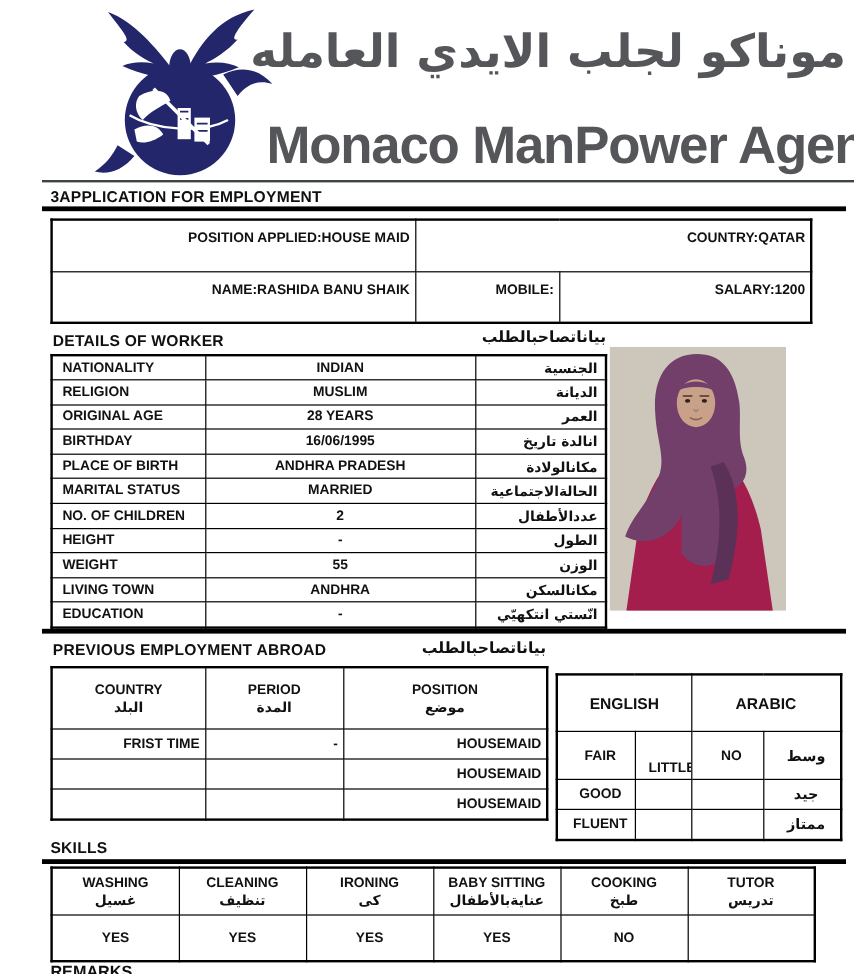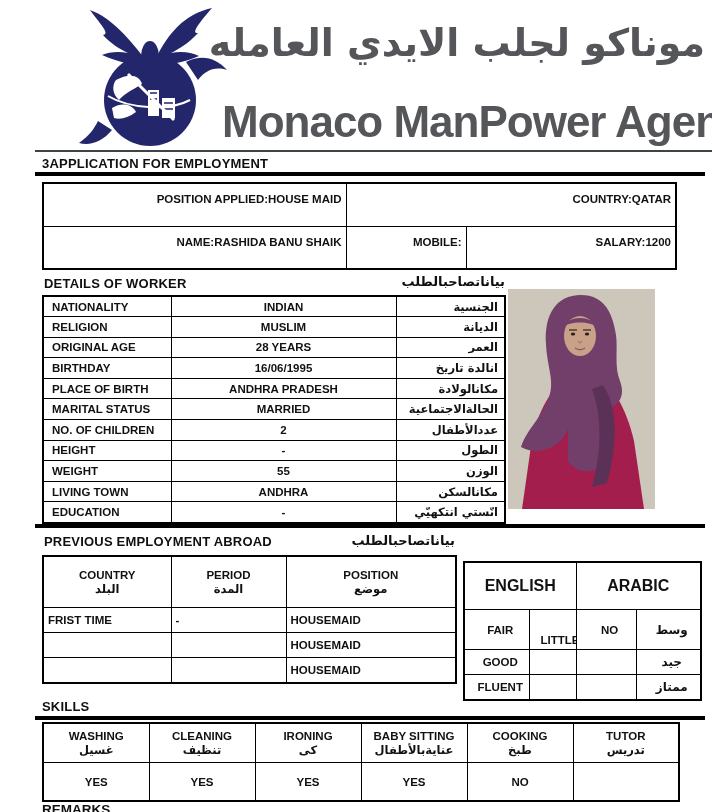--- a/index.html
+++ b/index.html
@@ -36,25 +36,25 @@
   
   .app-table td { vertical-align:top; padding:9px 4px 0 10px; text-align:right; font-size:11.5px; }
   .app-table tr { height:43px; }
   
   .details-table tr { height:20.6px; }
   .details-table td.lbl { text-align:left; padding-left:8px; }
   .details-table td.val { text-align:center; }
   .details-table td.ar  { text-align:right; padding-right:6px; font-family:"DejaVu Sans", sans-serif; direction:rtl; font-size:11.5px; }
   
   .emp-table th { height:50px; text-align:center; vertical-align:middle; }
-  .emp-table td { height:24px; text-align:left; }
+  .emp-table td { height:24px; text-align:right; }
   .two-line .en { display:block; font-size:11.5px; font-weight:600; }
   .two-line .arx { display:block; font-family:"DejaVu Sans", sans-serif; direction:rtl; font-size:11.5px; font-weight:600; margin-top:1px; }
   
-  .lang-table th { height:46px; text-align:center; vertical-align:middle; font-size:16px; }
+  .lang-table th { height:46px; text-align:center; vertical-align:middle; font-size:13px; }
   .lang-table td { text-align:center;padding-left:11px; }
   .lang-table tr.r1 td { height:36px; }
   .lang-table tr.r2 td, .lang-table tr.r3 td { height:24px; }
   .lang-table td.bottom { vertical-align:bottom; padding-bottom:3px; }
   .lang-table td.arx { font-family:"DejaVu Sans", sans-serif; direction:rtl; font-size:12px; }
   
   .skills-table th { height:38px; text-align:center; vertical-align:middle; }
   .skills-table td { height:37px; text-align:center; vertical-align:middle; }
   .remarks { position:absolute; left:42px; top:802px; font-size:13.5px; font-weight:bold; }
 </style>

